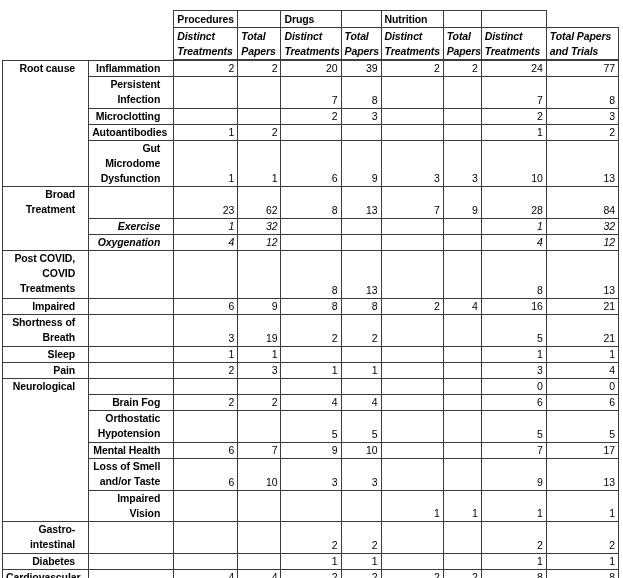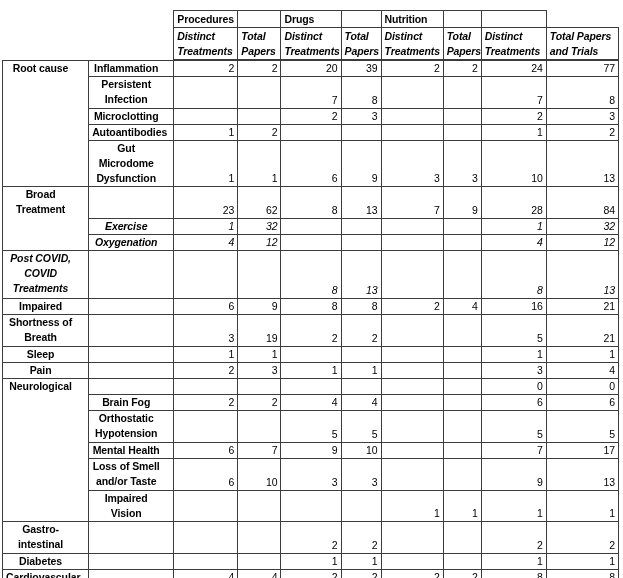--- a/index.html
+++ b/index.html
@@ -32,33 +32,33 @@
     background: #ffffff;
   }
   th {
     font-weight: bold;
     text-align: left;
     vertical-align: top;
     padding: 1px 1px 0 3px;
   }
   td.cat, td.sub {
     font-weight: bold;
-    text-align: center;
+    text-align: right;
     vertical-align: top;
     padding: 0 13px 0 3px;
   }
   td.num {
     font-weight: normal;
     text-align: right;
     vertical-align: bottom;
     padding: 0 3px 0 1px;
   }
   tr.h1 { height: 16px; }
   tr.h2 { height: 32px; margin-top: 37px; }
-  tr.h3 { height: 48px; font-style: italic; }
+  tr.h3 { height: 48px; }
   tr.hr1 { height: 16px; }
   tr.hr2 { height: 32px; font-style: italic; }
   tr.hr2 th { border-bottom-width: 2px; }
   tr.italic td.sub { font-style: italic; }
   tr.italic td.num { font-style: italic; }
 </style>
 </head>
 <body>
 
 <div class="table-wrap">

